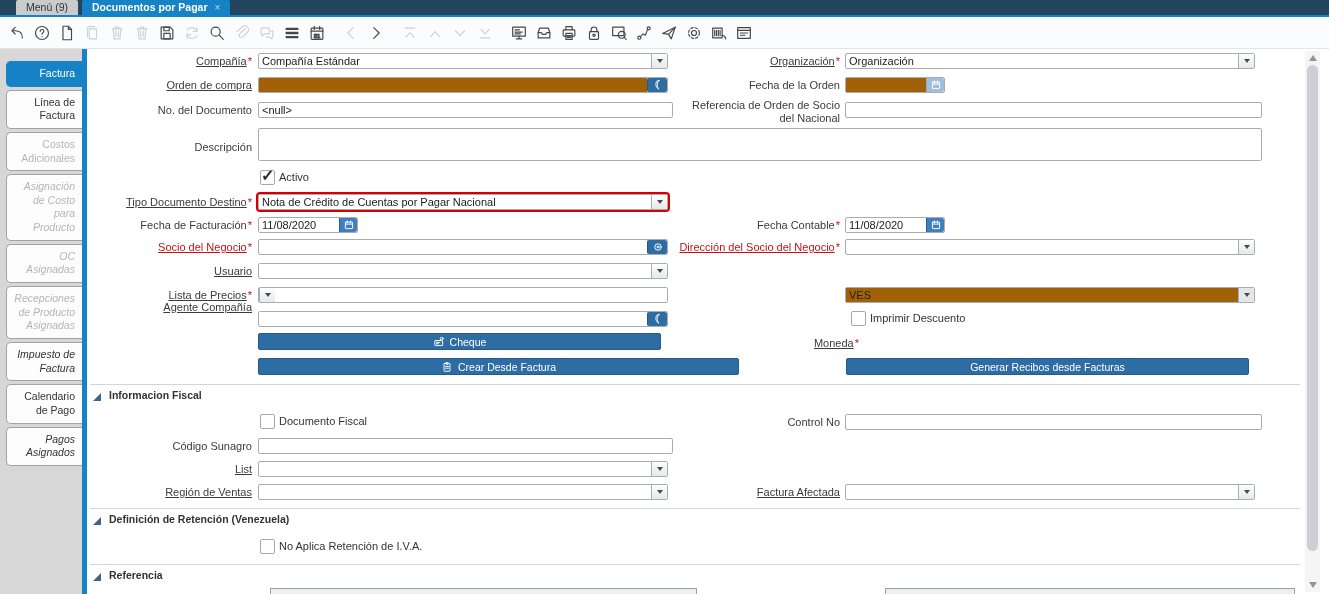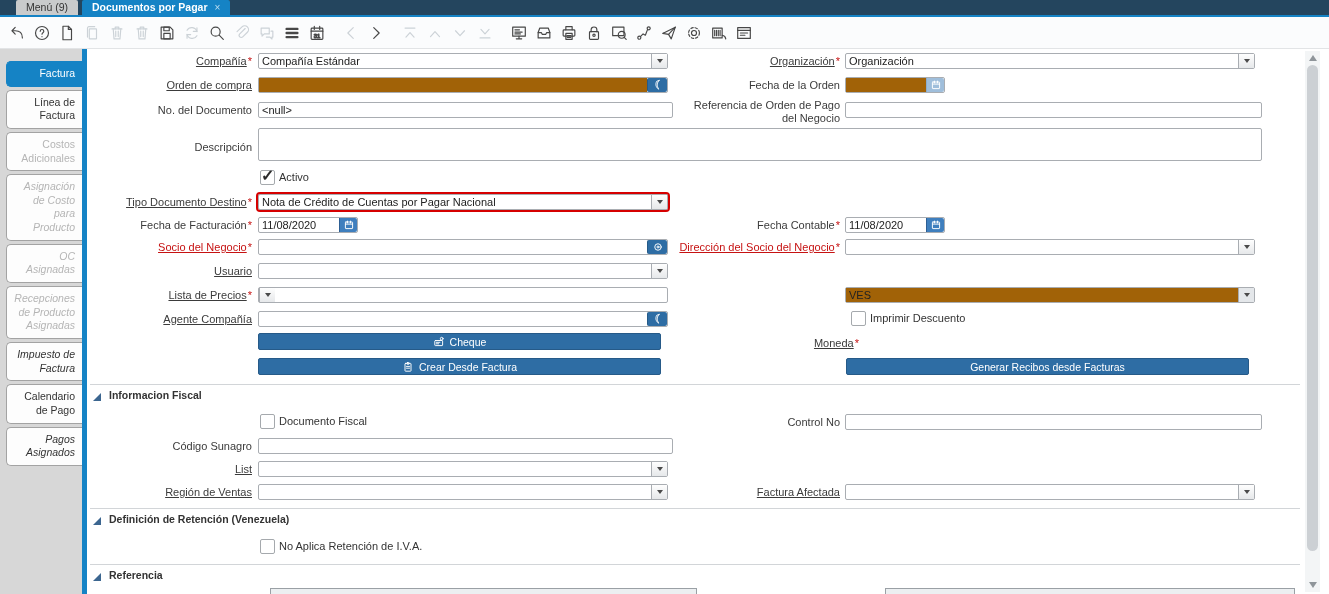--- a/index.html
+++ b/index.html
@@ -429,21 +429,21 @@
         <svg class="mini">
           <use href="#i-calmini"></use>
         </svg>
       </span>
   </div>
 
   <div class="lbl" style="left:2px;top:55px;"><span class="lt">No. del Documento</span></div>
   <div class="fld" style="left:171px;top:53px;width:415px;justify-content:center;">
     <input readonly="" value="&lt;null&gt;" style="">
   </div>
-  <div class="lbl" style="left:590px;top:50px;"><span class="lt">Referencia de Orden de Pago del Negocio</span></div>
+  <div class="lbl" style="left:590px;top:50px;"><span class="lt">Referencia de Orden de Socio del Nacional</span></div>
   <div class="fld" style="left:758px;top:53px;width:417px;">
     <input readonly="" style="">
   </div>
 
   <div class="lbl" style="left:2px;top:92px;"><span class="lt">Descripción</span></div>
   <textarea class="ta" style="left: 171px; top: 79px; width: 1004px; height: 33px;"></textarea>
 
   <span class="cb checked" style="left:173px;top:121px;"></span>
   <span class="cblbl" style="left:192px;top:122px;">Activo</span>
 
@@ -506,39 +506,39 @@
       </span>
   </div>
   <div class="lbl" style="left:609px;top:240px;margin-top:48px;"><span class="lt lnk">Moneda</span><span class="ast">*</span></div>
   <div class="fld gray" style="left:758px;top:238px;width:410px;">
     <input readonly="" class="dis" value="VES" style="">
       <span class="dd">
         <i class="caret"></i>
       </span>
   </div>
 
-  <div class="lbl" style="left:2px;top:264px;"><span class="lt lnk">Agente Compañía</span></div>
+  <div class="lbl" style="left:2px;top:252px;"><span class="lt lnk">Agente Compañía</span></div>
   <div class="fld" style="left:171px;top:262px;width:410px;">
     <input readonly="" style="">
       <span class="sbtn">
         <svg class="mini">
           <use href="#i-flash"></use>
         </svg>
       </span>
   </div>
   <span class="cb" style="left:764px;top:262px;"></span>
   <span class="cblbl" style="left:783px;top:263px;">Imprimir Descuento</span>
 
   <div class="bigbtn" style="left:171px;top:284px;width:403px;">
     <svg class="mini">
         <use href="#i-chequemini"></use>
       </svg>
     <span>Cheque</span>
   </div>
-  <div class="bigbtn" style="left:171px;top:309px;width:403px;">
+  <div class="bigbtn" style="left:171px;top:309px;width:481px;">
     <svg class="mini">
         <use href="#i-clipmini"></use>
       </svg>
     <span>Crear Desde Factura</span>
   </div>
   <div class="bigbtn" style="left:759px;top:309px;width:403px;">
     <span>Generar Recibos desde Facturas</span>
   </div>
 
   <div class="hr" style="top:335px;"></div>

